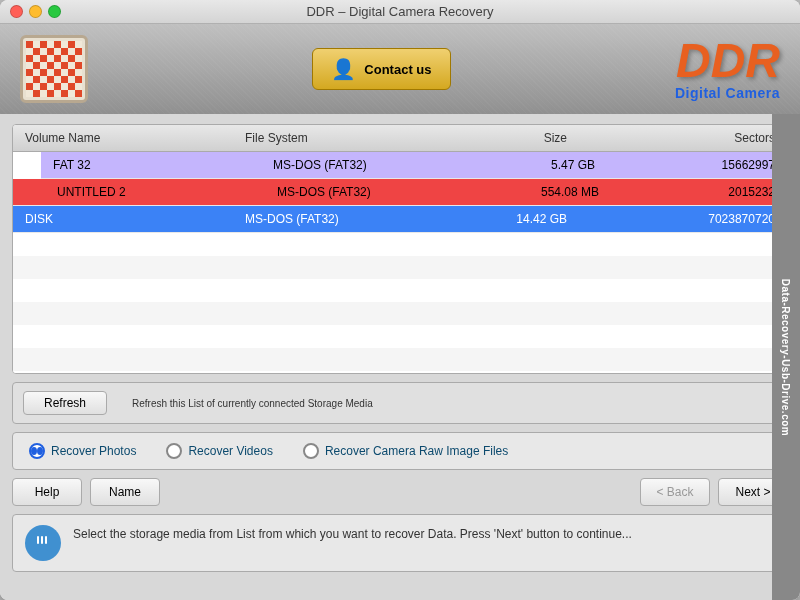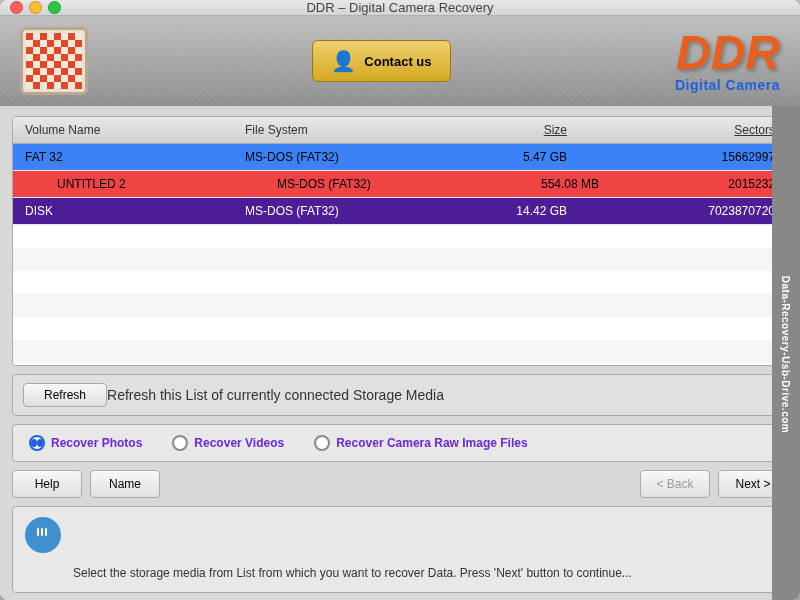--- a/index.html
+++ b/index.html
@@ -20,21 +20,21 @@
       background: #ececec;
       border-radius: 8px;
       overflow: hidden;
       display: flex;
       flex-direction: column;
       box-shadow: 0 4px 20px rgba(0,0,0,0.5);
     }
 
     
     .titlebar {
-      height: 16px;
+      height: 24px;
       background: linear-gradient(180deg, #e8e8e8 0%, #d4d4d4 100%);
       border-bottom: 1px solid #b0b0b0;
       display: flex;
       align-items: center;
       justify-content: center;
       position: relative;
       flex-shrink: 0;
     }
     .titlebar-buttons {
       position: absolute;
@@ -170,39 +170,40 @@
       grid-template-columns: 220px 200px 130px 1fr;
       background: linear-gradient(180deg, #e8e8e8 0%, #d0d0d0 100%);
       border-bottom: 1px solid #aaa;
       padding: 4px 8px;
     }
     .table-header-cell {
       font-size: 12px;
       color: #333;
       padding: 2px 4px;
     }
-    .table-header-cell.right { text-align: right; text-decoration: underline; }
+    .table-header-cell.right { text-align: right; }
     .table-body {}
     .table-row {
       display: grid;
       grid-template-columns: 220px 200px 130px 1fr;
       padding: 4px 8px;
       border-bottom: 1px solid #e8e8e8;
       min-height: 24px;
     }
     .table-row.selected {
-      background: #4c1d95;
+      background: #3b82f6;
       color: white;
     }
     .table-row.even {
       background: #ef4444;
       padding-left: 40px;
     }
     .table-row.odd {
-      background: #3b82f6;
+      background: #c4b5fd;
+      margin-left: 28px;
     }
     .table-cell {
       font-size: 12px;
       padding: 2px 4px;
       display: flex;
       align-items: center;
     }
     .table-cell.right {
       justify-content: flex-end;
     }
@@ -233,22 +234,23 @@
       background: linear-gradient(180deg, #f8f8f8 0%, #e0e0e0 100%);
       border: 1px solid #aaa;
       border-radius: 4px;
       padding: 4px 20px;
       font-size: 12px;
       cursor: pointer;
       min-width: 80px;
       text-align: center;
     }
     .refresh-text {
-      font-size: 14px;
+      font-size: 10px;
       color: #333;
+      margin-left: 25px;
     }
 
     
     .radio-bar {
       background: #e8e8e8;
       border: 1px solid #aaa;
       border-radius: 4px;
       padding: 10px 16px;
       display: flex;
       align-items: center;
@@ -279,22 +281,22 @@
     }
     .radio-circle.selected::after {
       content: '';
       width: 8px;
       height: 8px;
       border-radius: 50%;
       background: #2060e0;
     }
     .radio-label {
       font-size: 12px;
-      font-weight: bold;
-      color: #6d28d9;
+      font-weight: normal;
+      color: #0c4a6e;
     }
 
     
     .bottom-buttons {
       display: flex;
       align-items: center;
       padding: 8px 0;
       gap: 8px;
       flex-shrink: 0;
     }
@@ -335,21 +337,20 @@
       justify-content: center;
       flex-shrink: 0;
       color: white;
       font-size: 16px;
       font-weight: bold;
     }
     .info-text {
       font-size: 12px;
       color: #333;
       line-height: 1.5;
-      margin-top: 47px;
     }
   </style>
 </head>
 <body>
 
 <div class="window">
 
   <div class="titlebar">
     <div class="titlebar-buttons">
       <div class="titlebar-btn btn-close"></div>

